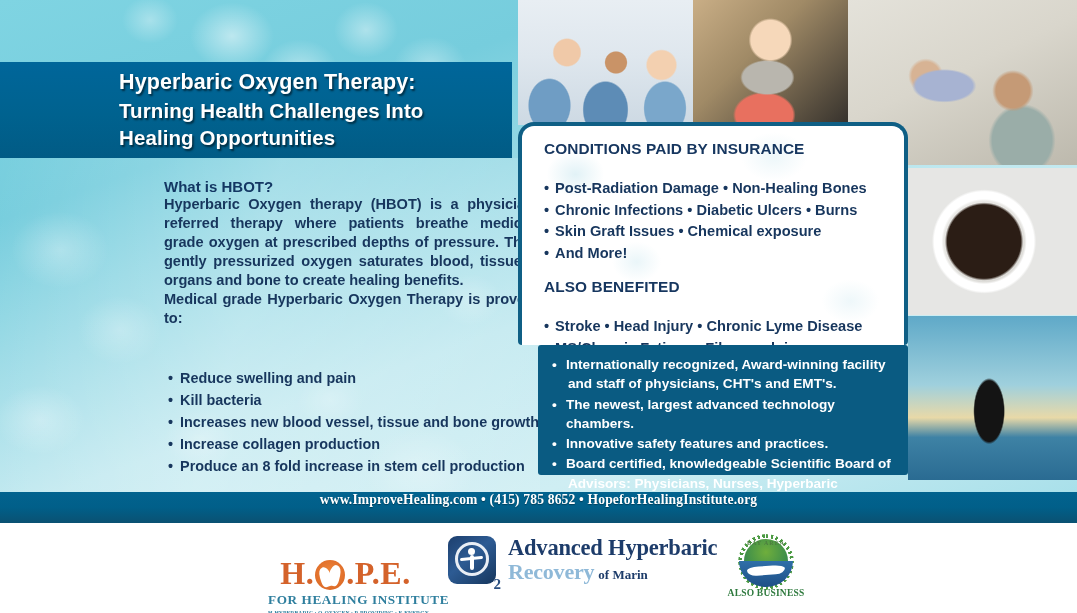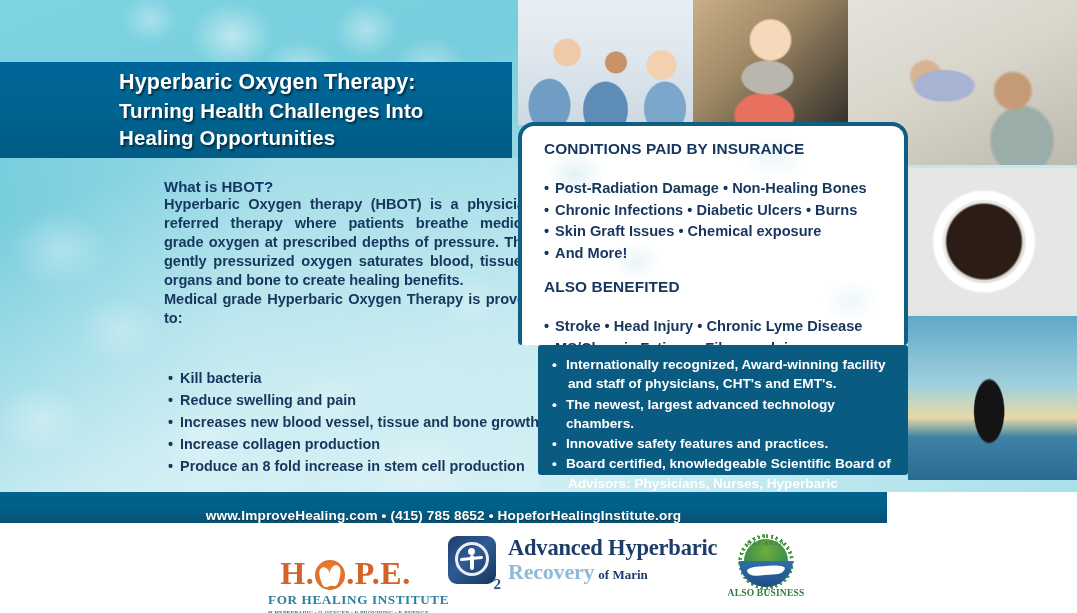--- a/index.html
+++ b/index.html
@@ -226,25 +226,26 @@
   .cred-list li::before {
     content: "\2022";
     position: absolute; left: 0; top: 0;
   }
   .cred-list li span.cont { display: block; padding-left: 2px; }
 
   
   .contact-bar {
     position: absolute;
     left: 0; top: 492px;
-    width: 887px; height: 31px;
+    width: 1077px; height: 31px;
     background: linear-gradient(180deg, #02638f 0%, #015f89 50%, #0a5172 100%);
     display: flex;
-    align-items: flex-end;
+    align-items: flex-start;
     justify-content: center;
+    font-family: Liberation Serif, serif;
   }
   .contact-text {
     color: #ffffff;
     font-size: 13.6px;
     font-weight: bold;
     letter-spacing: .15px;
     text-shadow: 0 1px 1px rgba(0,0,0,.35);
   }
 
   
@@ -458,22 +459,22 @@
     </div>
   </div>
 
   <div class="left-col">
     <div class="sec-head">What is HBOT?</div>
     <div class="body-para">Hyperbaric Oxygen therapy (HBOT) is a physician referred therapy where patients breathe medical grade oxygen at prescribed depths of pressure. This gently pressurized oxygen saturates blood, tissues, organs and bone to create healing benefits.</div>
     <div class="body-para noj">Medical grade Hyperbaric Oxygen Therapy is proven to:</div>
   </div>
 
   <ul class="benefit-list">
+    <li>Reduce swelling and pain</li>
     <li>Kill bacteria</li>
-    <li>Reduce swelling and pain</li>
     <li>Increases new blood vessel, tissue and bone growth</li>
     <li>Increase collagen production</li>
     <li>Produce an 8 fold increase in stem cell production</li>
   </ul>
 
   <div class="info-panel">
     <div class="panel-head">CONDITIONS PAID BY INSURANCE</div>
     <ul class="panel-list">
       <li>Post-Radiation Damage • Non-Healing Bones</li>
       <li>Chronic Infections • Diabetic Ulcers • Burns</li>

